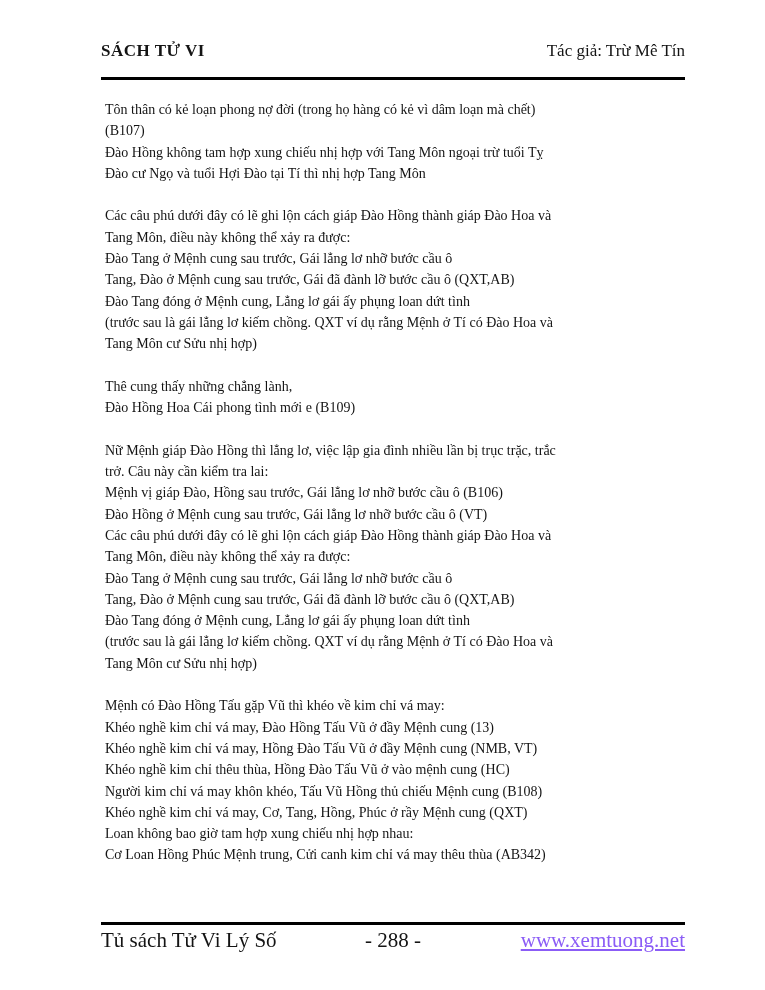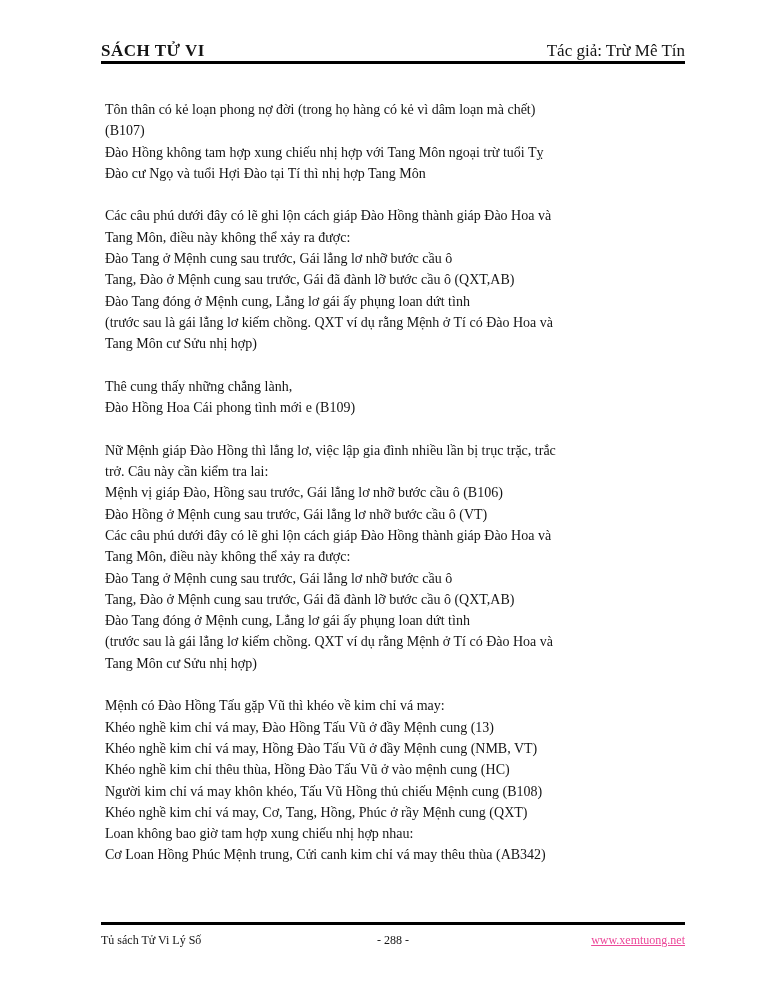--- a/index.html
+++ b/index.html
@@ -18,21 +18,21 @@
   }
   .header {
     position: absolute;
     left: 101px;
     right: 80px;
     top: 40px;
     display: flex;
     justify-content: space-between;
     align-items: flex-end;
     border-bottom: 3px solid #000;
-    padding-bottom: 0;
+    padding-bottom: 16px;
     font-size: 17px;
     line-height: 21px;
   }
   .header .book-title {
     font-weight: bold;
     letter-spacing: 0.5px;
   }
   .body-text {
     position: absolute;
     left: 105px;
@@ -48,21 +48,21 @@
     white-space: normal;
   }
   .footer {
     position: absolute;
     left: 101px;
     right: 80px;
     top: 922px;
     border-top: 3px solid #000;
     padding-top: 5px;
     display: flex;
-    font-size: 12px;
+    font-size: 21px;
     line-height: 20px;
   }
   .footer .f-left  { flex: 1; text-align: left; }
   .footer .f-mid   { flex: 1; text-align: center; }
   .footer .f-right { flex: 1; text-align: right; }
   .footer a {
     text-decoration: underline;
   }
 </style>
 </head>
@@ -117,17 +117,17 @@
         <div class="line">Khéo nghề kim chỉ vá may, Cơ, Tang, Hồng, Phúc ở rầy Mệnh cung (QXT)</div>
         <div class="line">Loan không bao giờ tam hợp xung chiếu nhị hợp nhau:</div>
         <div class="line">Cơ Loan Hồng Phúc Mệnh trung, Cửi canh kim chỉ vá may thêu thùa (AB342)</div>
       </div>
     </div>
 
   <div class="footer">
     <span class="f-left">Tủ sách Tử Vi Lý Số</span>
     <span class="f-mid">- 288 -</span>
     <span class="f-right">
-      <a href="#" style="color: #ec4899;">www.xemtuong.net</a>
+      <a href="#" style="color: #8b5cf6;">www.xemtuong.net</a>
     </span>
   </div>
 
 </div>
 
 </body></html>

